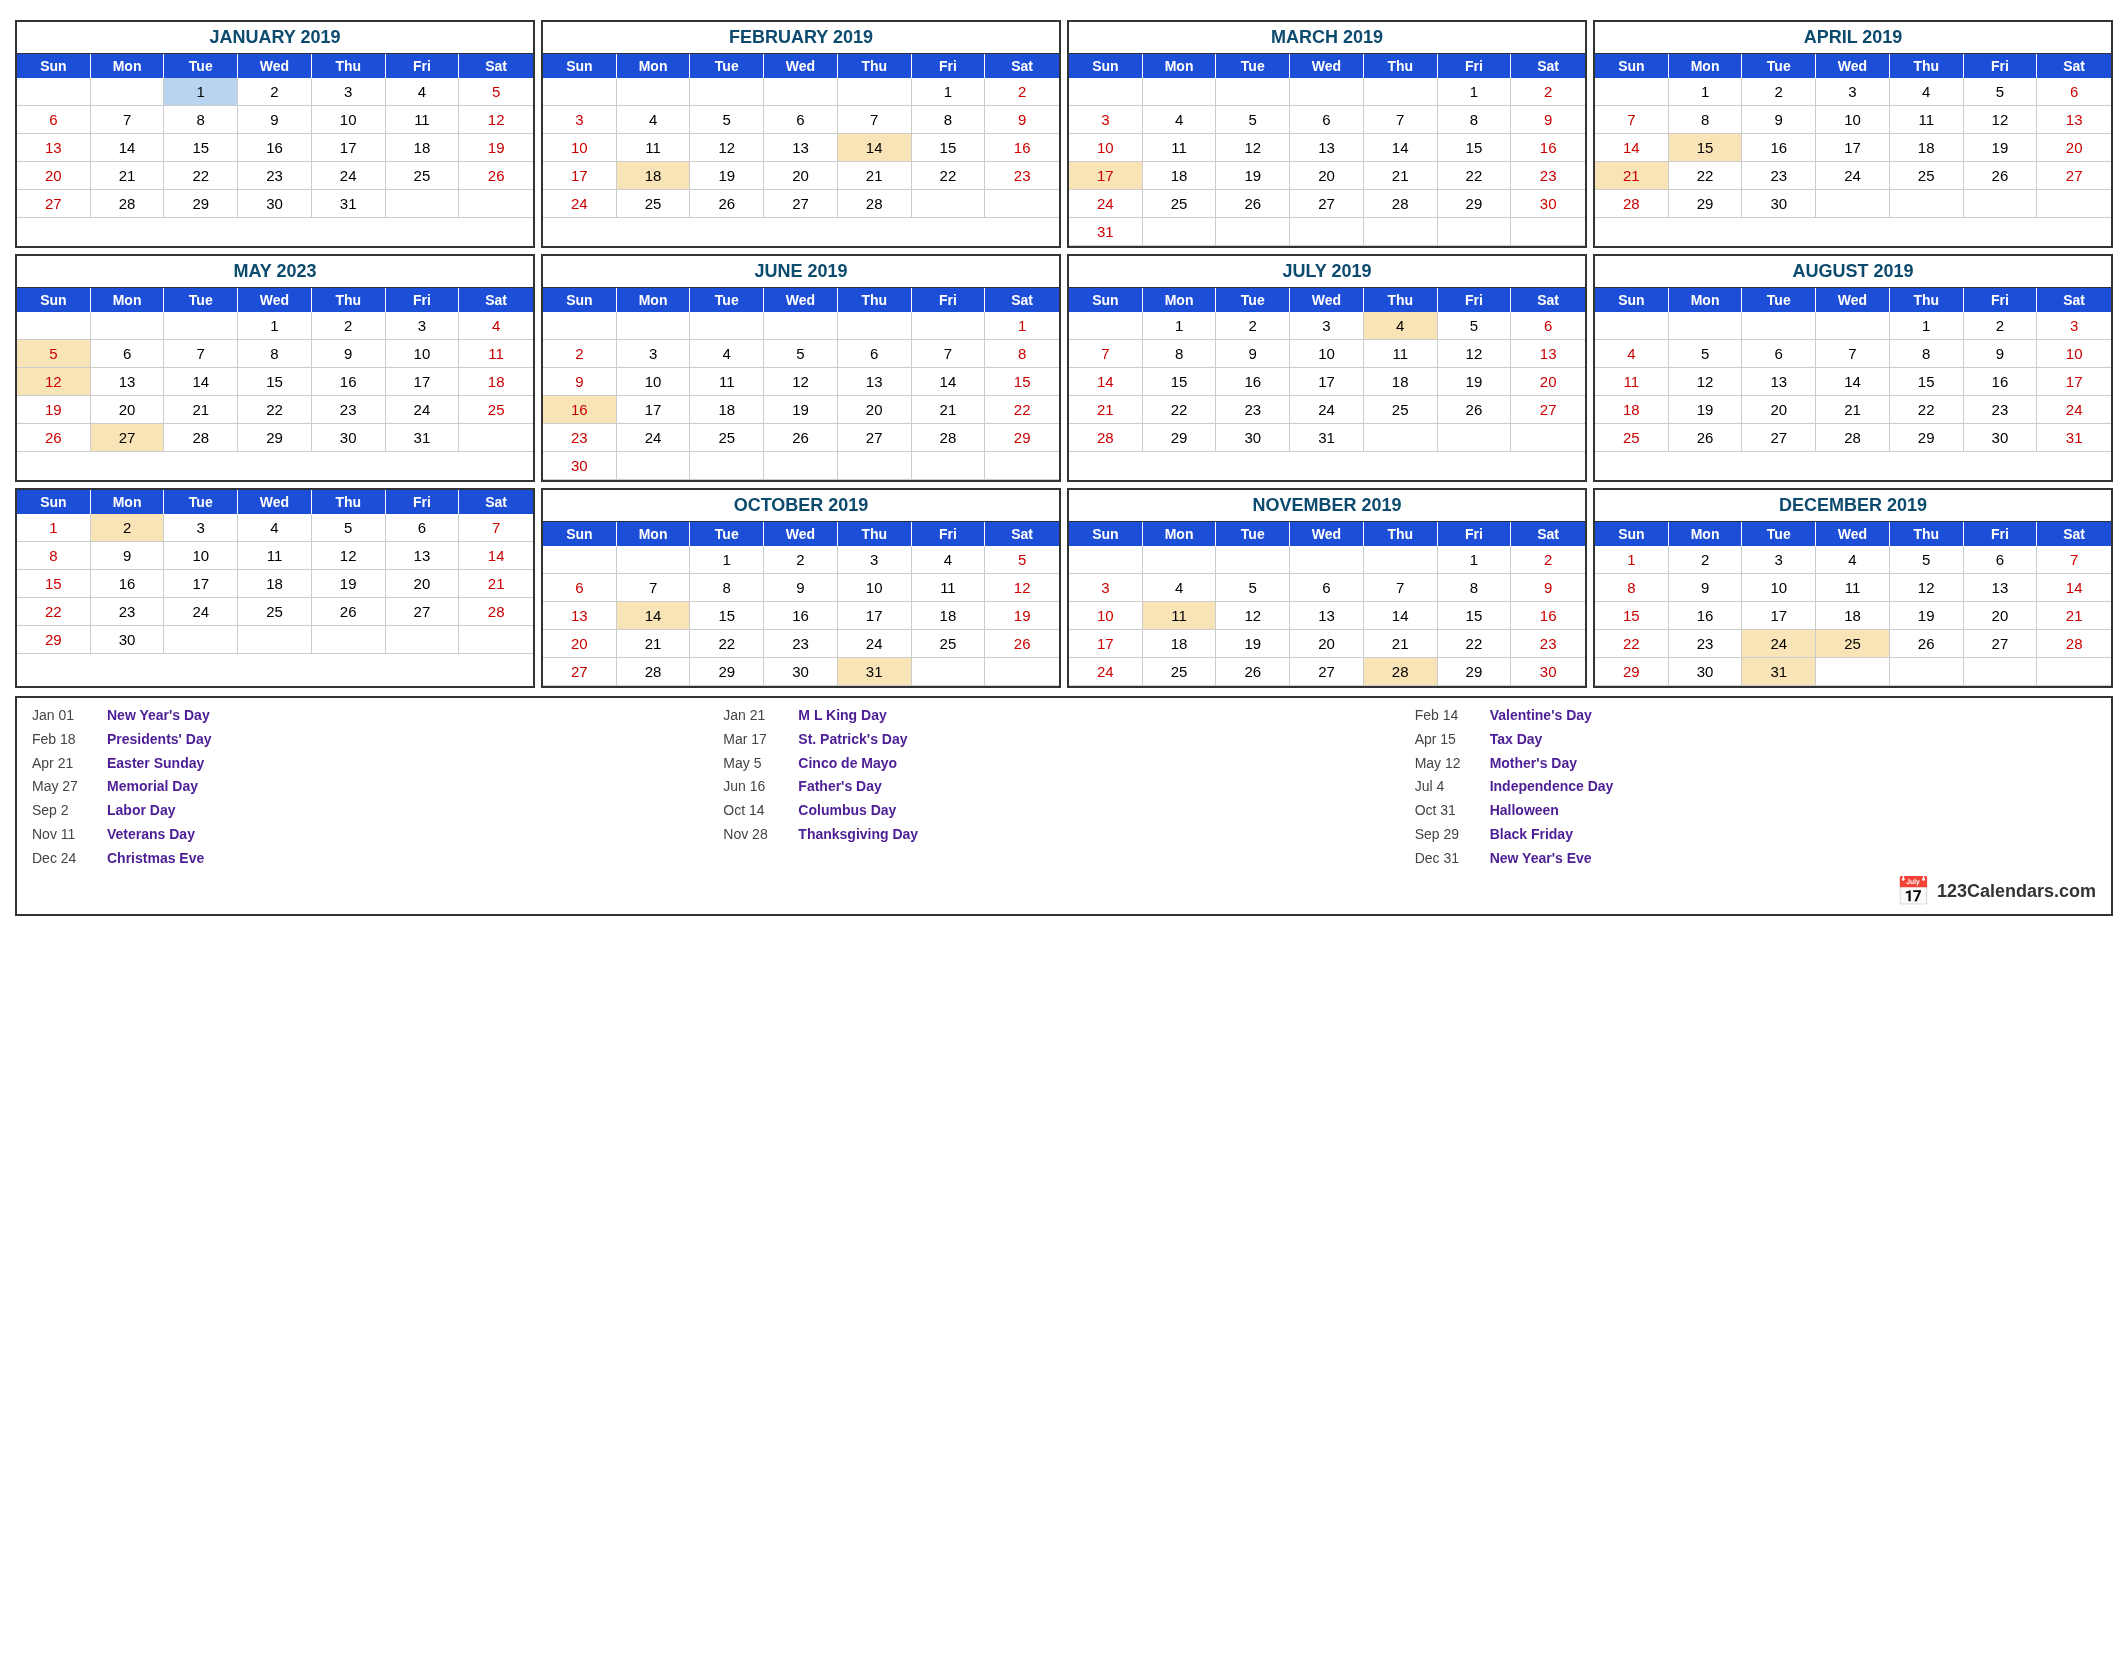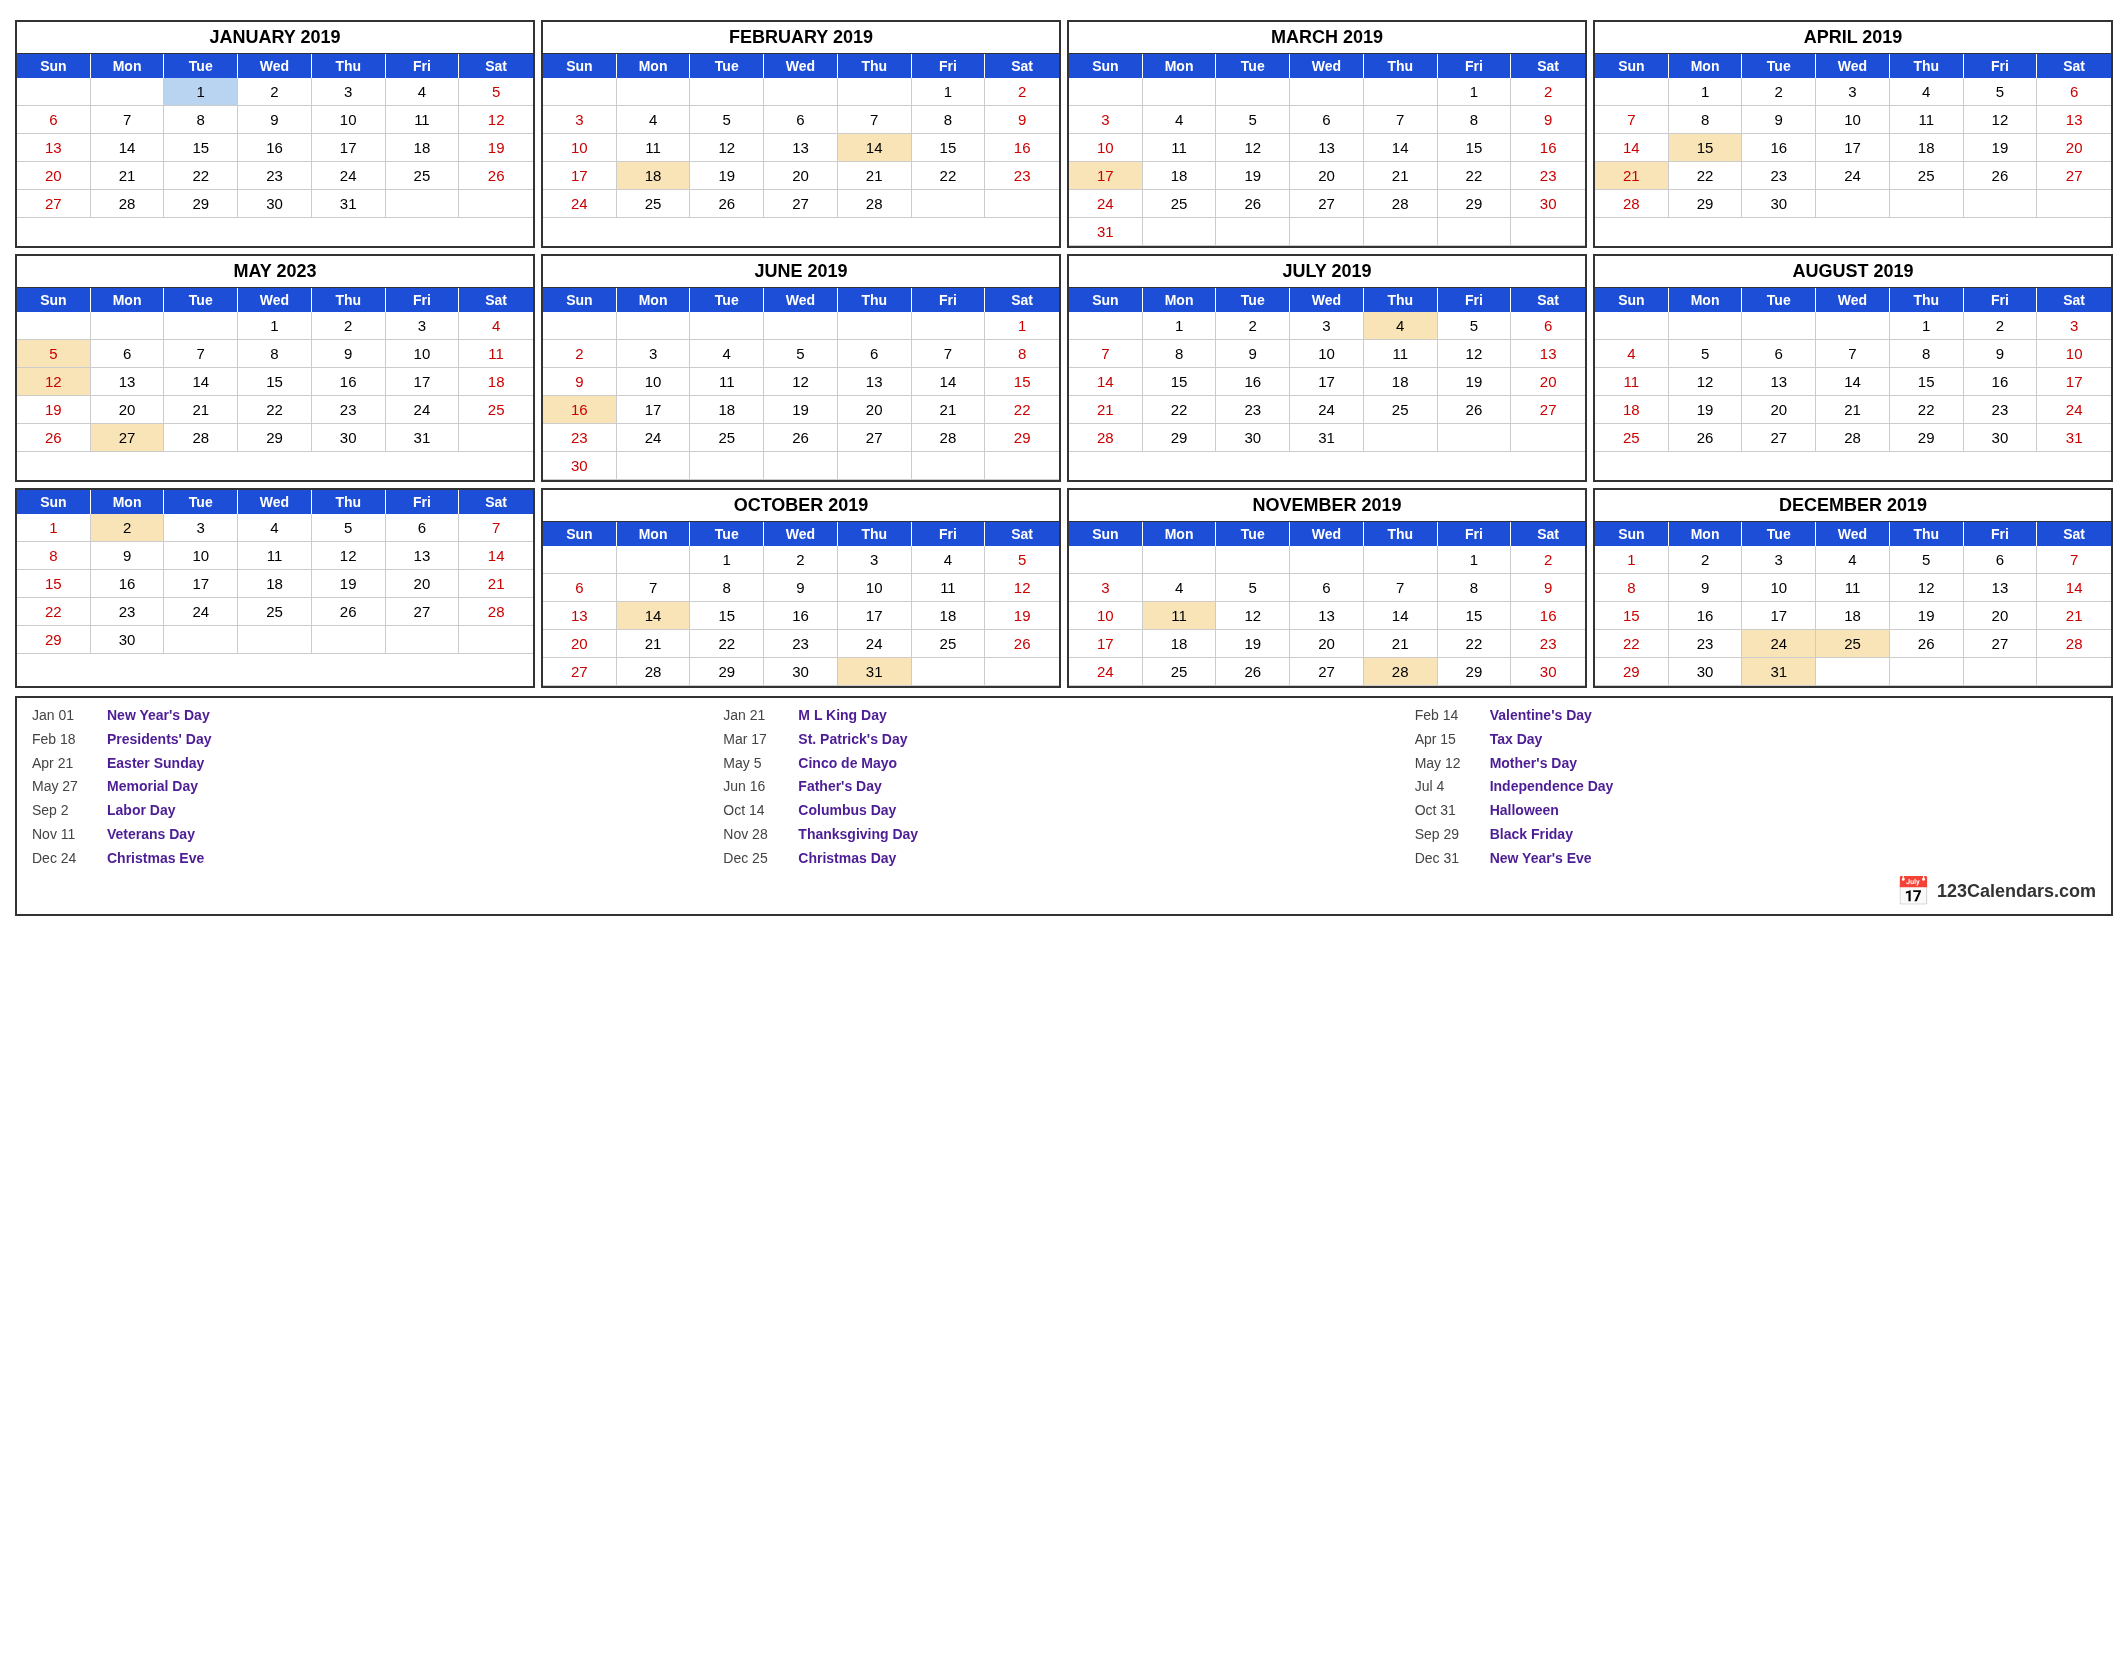--- a/index.html
+++ b/index.html
@@ -27,21 +27,21 @@
     }
     .month-block {
       border: 2px solid #333;
     }
     .month-title {
       text-align: center;
       font-size: 18px;
       font-weight: bold;
       padding: 5px 2px;
       background: white;
-      color: #000000;
+      color: #0c4a6e;
       border-bottom: 1px solid #333;
     }
     .day-headers {
       display: grid;
       grid-template-columns: repeat(7, 1fr);
       background: #1d4ed8;
     }
     .day-header {
       text-align: center;
       color: white;
@@ -769,24 +769,20 @@
         <span class="holiday-name">Father's Day</span>
       </div>
       <div class="holiday-row">
         <span class="holiday-date">Oct 14</span>
         <span class="holiday-name">Columbus Day</span>
       </div>
       <div class="holiday-row">
         <span class="holiday-date">Nov 28</span>
         <span class="holiday-name">Thanksgiving Day</span>
       </div>
-      <div class="holiday-row">
-        <span class="holiday-date">Dec 25</span>
-        <span class="holiday-name">Christmas Day</span>
-      </div>
     </div>
     <div class="holidays-col">
       <div class="holiday-row">
         <span class="holiday-date">Feb 14</span>
         <span class="holiday-name">Valentine's Day</span>
       </div>
       <div class="holiday-row">
         <span class="holiday-date">Apr 15</span>
         <span class="holiday-name">Tax Day</span>
       </div>

